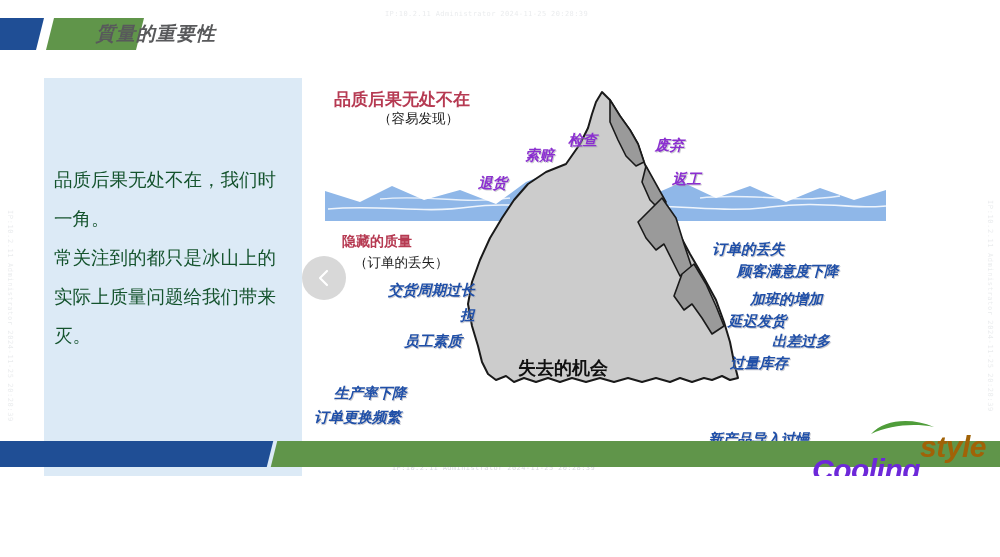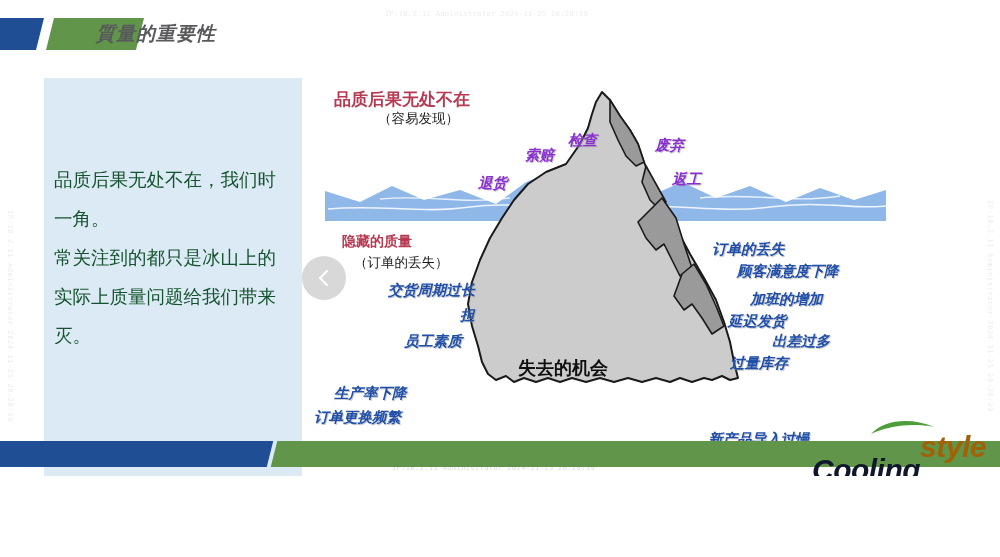--- a/index.html
+++ b/index.html
@@ -178,21 +178,21 @@
     right: 14px;
     bottom: 12px;
     height: 34px;
     display: flex;
     align-items: center;
     font-style: italic;
     font-weight: bold;
     font-size: 30px;
     letter-spacing: -0.5px;
   }
-  .logo .cooling { color: #0f172a; position: relative; margin-top: 46px; }
+  .logo .cooling { color: #6d28d9; position: relative; margin-top: 46px; }
   .logo .style { color: #a16207; }
   .logo .swoosh {
     position: absolute;
     left: 58px;
     top: -13px;
     width: 66px;
     height: 20px;
   }
 
   

